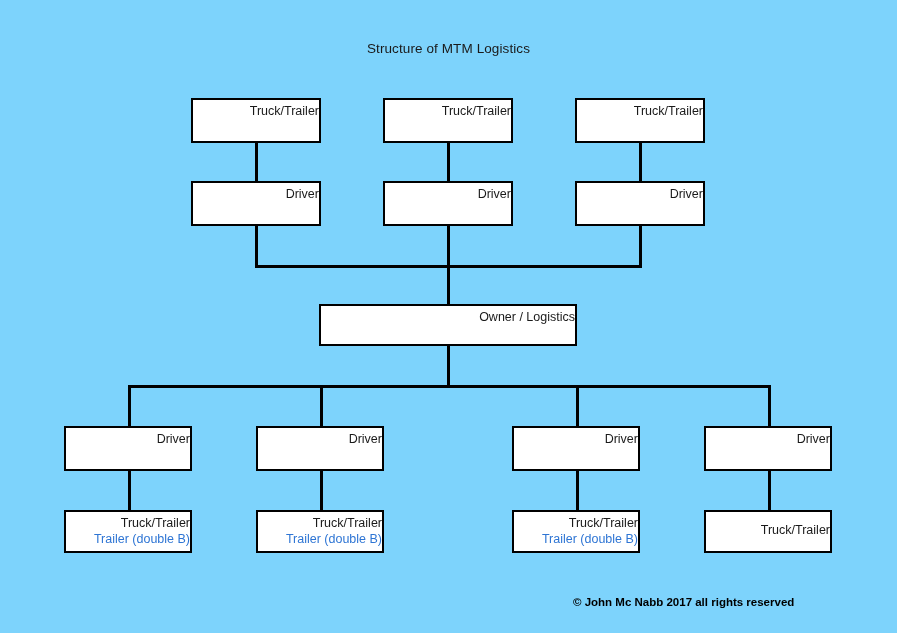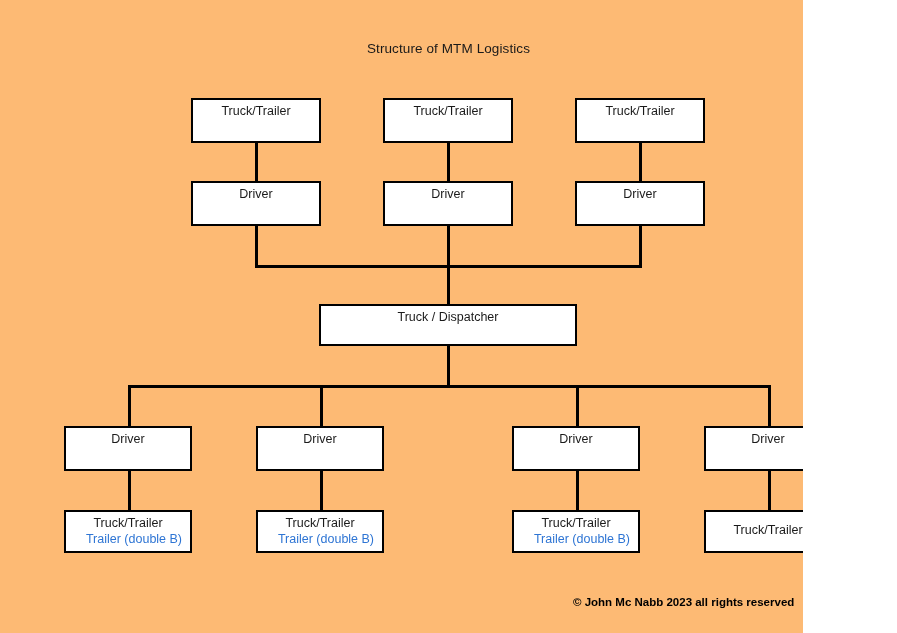--- a/index.html
+++ b/index.html
@@ -6,25 +6,24 @@
     margin: 0;
     padding: 0;
     background: #ffffff;
   }
   body {
     font-family: "Liberation Sans", sans-serif;
     color: #111111;
   }
   #chart-canvas {
     position: relative;
-    width: 767px;
+    width: 897px;
     height: 633px;
-    background: #fdba74;
+    background: #7dd3fc;
     overflow: hidden;
-    padding-left: 36px;
   }
   .chart-title {
     position: absolute;
     left: 0;
     top: 41px;
     width: 897px;
     text-align: center;
     font-size: 13.5px;
     color: #1a1a1a;
     letter-spacing: 0.1px;
@@ -36,20 +35,21 @@
     background: #ffffff;
     text-align: center;
     z-index: 2;
   }
   .node-line {
     display: block;
     font-size: 12.5px;
     line-height: 16px;
     color: #1a1a1a;
     white-space: nowrap;
+    text-align: right;
   }
   .node-line.accent {
     color: #2e75d4;
     margin-left: 12px;
   }
   .node-box .node-inner {
     padding-top: 3px;
   }
   .connector {
     position: absolute;
@@ -121,21 +121,21 @@
 
   <div class="connector v" style="left:255px; top:226px; height:42px;"></div>
   <div class="connector v" style="left:447px; top:226px; height:42px;"></div>
   <div class="connector v" style="left:639px; top:226px; height:42px;"></div>
   <div class="connector h" style="left:255px; top:265px; width:387px;"></div>
 
   <div class="connector v" style="left:447px; top:265px; height:39px;"></div>
 
   <div class="node-box" style="left:319px; top:304px; width:258px; height:42px;">
     <div class="node-inner">
-      <span class="node-line">Truck / Dispatcher</span>
+      <span class="node-line">Owner / Logistics</span>
     </div>
   </div>
 
   <div class="connector v" style="left:447px; top:346px; height:41px;"></div>
   <div class="connector h" style="left:128px; top:385px; width:643px;"></div>
 
   <div class="connector v" style="left:128px; top:385px; height:41px;"></div>
   <div class="connector v" style="left:320px; top:385px; height:41px;"></div>
   <div class="connector v" style="left:576px; top:385px; height:41px;"></div>
   <div class="connector v" style="left:768px; top:385px; height:41px;"></div>
@@ -189,15 +189,15 @@
       <span class="node-line accent">Trailer (double B)</span>
     </div>
   </div>
 
   <div class="node-box" style="left:704px; top:510px; width:128px; height:43px;">
     <div class="node-inner" style="padding-top:10px;">
       <span class="node-line">Truck/Trailer</span>
     </div>
   </div>
 
-  <div class="copyright">© John Mc Nabb 2023 all rights reserved</div>
+  <div class="copyright">© John Mc Nabb 2017 all rights reserved</div>
 
 </div>
 
 </body></html>

